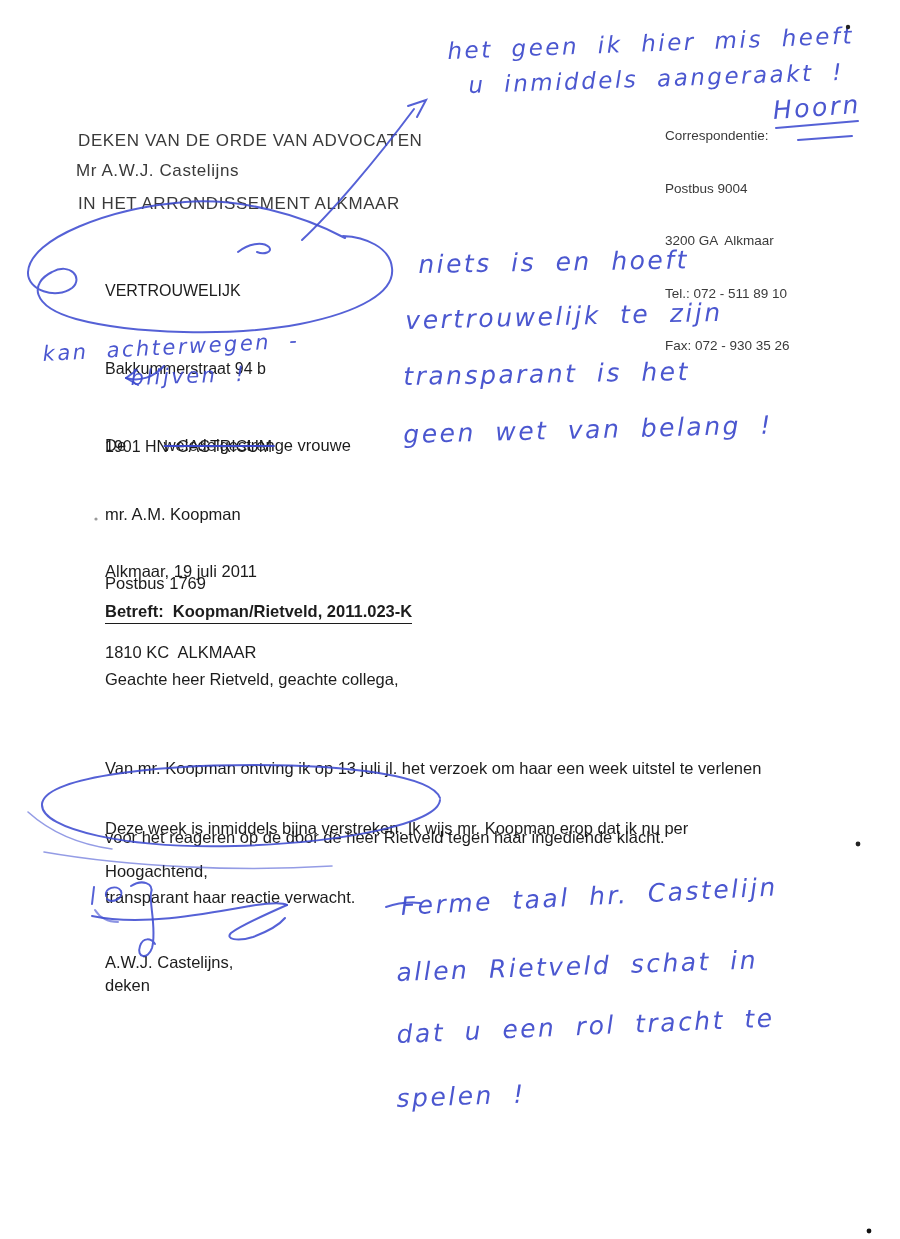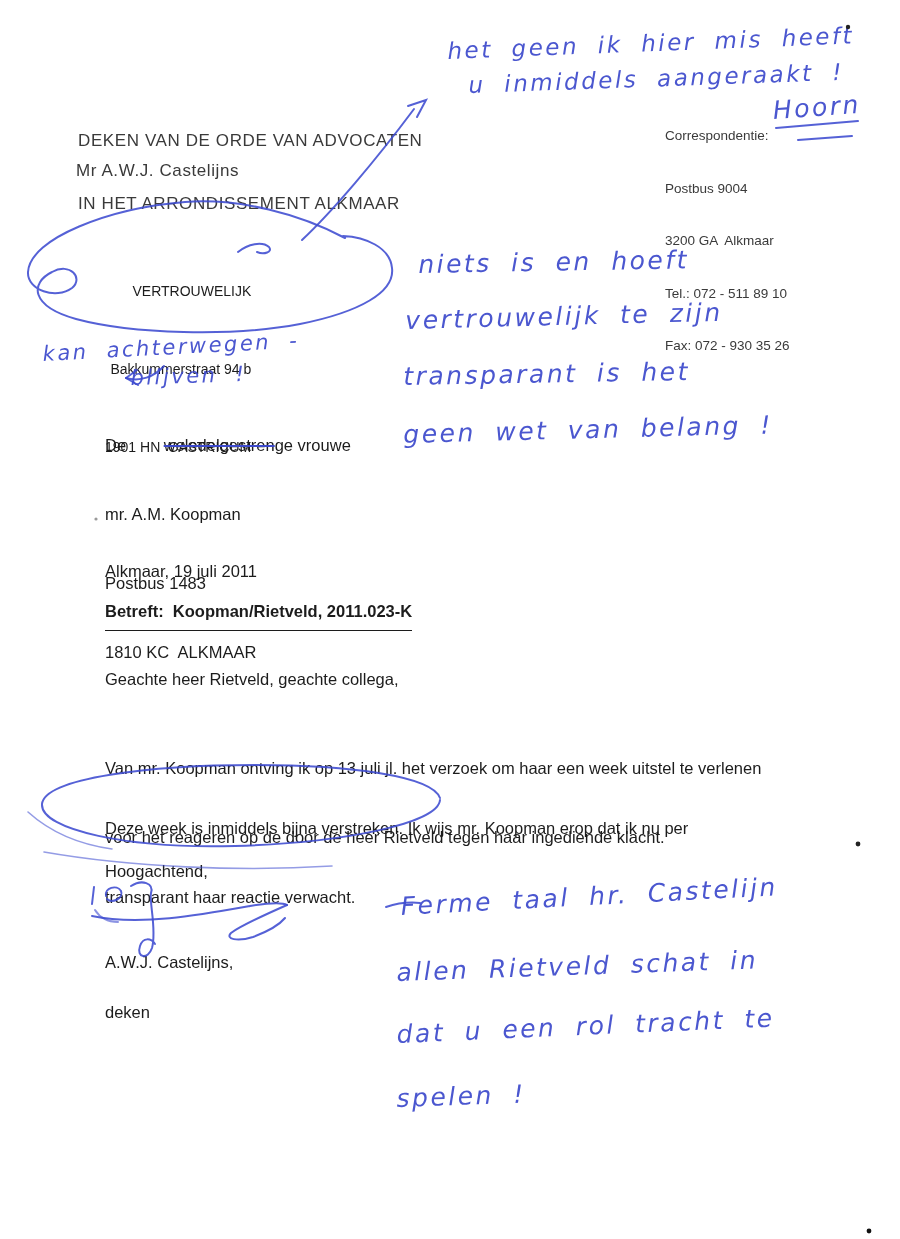--- a/index.html
+++ b/index.html
@@ -4,24 +4,24 @@
 <style>
   html,body{margin:0;padding:0;background:#e8e8e8;}
   #page{
     position:relative;width:900px;height:1239px;background:#ffffff;
     margin:0 auto;overflow:hidden;
     font-family:"Liberation Sans",sans-serif;
   }
   .typed{position:absolute;color:#1c1c1c;white-space:pre;}
   .lh{font-size:17px;letter-spacing:.6px;color:#3a3a3a;line-height:21px;}
   .contact{font-size:13.5px;color:#3a3a3a;line-height:17.5px;}
-  .addr1{font-size:14px;line-height:26px;text-align:right;}
+  .addr1{font-size:16px;line-height:26px;}
   .addr2{font-size:16.5px;line-height:23px;}
   .body-txt{font-size:16.5px;line-height:23px;}
-  .subject{font-size:16.5px;border-bottom:1.6px solid #1c1c1c;padding-bottom:9px;font-weight:bold;}
+  .subject{font-size:16.5px;border-bottom:1.6px solid #1c1c1c;padding-bottom:2px;font-weight:bold;}
   .struck{text-decoration:line-through;text-decoration-color:#3c49cc;text-decoration-thickness:2.4px;padding-left:33px;}
   .hand{
     position:absolute;color:#3c49cc;opacity:.92;white-space:pre;
     font-family:"DejaVu Sans",sans-serif;font-style:italic;
     letter-spacing:2.5px;word-spacing:9px;transform-origin:left top;
   }
   .hand-lg{font-size:25px;}
   .hand-md{font-size:23px;}
   .hand-sm{font-size:21px;}
   #ink{position:absolute;left:0;top:0;pointer-events:none;}
@@ -61,38 +61,38 @@
   <div class="hand hand-sm" style="left:130px;top:366px;transform:rotate(-2deg);">blijven !</div>
 
   <div class="hand hand-lg" style="left:418px;top:250px;transform:rotate(-1deg);">niets is en hoeft</div>
   <div class="hand hand-lg" style="left:405px;top:306px;transform:rotate(-1.5deg);">vertrouwelijk te zijn</div>
   <div class="hand hand-lg" style="left:403px;top:362px;transform:rotate(-1deg);">transparant is het</div>
   <div class="hand hand-lg" style="left:403px;top:420px;transform:rotate(-1.5deg);">geen wet van belang !</div>
 
   <div class="typed addr2" style="left:105px;top:388px;">
     <div><span>De </span><span class="struck">weledelgestren</span><span>ge vrouwe</span></div>
     <div>mr. A.M. Koopman</div>
-    <div>Postbus 1483</div>
+    <div>Postbus 1769</div>
     <div>1810 KC  ALKMAAR</div>
   </div>
 
   <div class="typed body-txt" style="left:105px;top:560px;text-align:right;">Alkmaar, 19 juli 2011</div>
   <div class="typed subject" style="left:105px;top:602px;">Betreft:  Koopman/Rietveld, 2011.023-K</div>
   <div class="typed body-txt" style="left:105px;top:668px;">Geachte heer Rietveld, geachte collega,</div>
   <div class="typed body-txt" style="left:105px;top:711px;">
     <div>Van mr. Koopman ontving ik op 13 juli jl. het verzoek om haar een week uitstel te verlenen</div>
     <div>voor het reageren op de door de heer Rietveld tegen haar ingediende klacht.</div>
   </div>
   <div class="typed body-txt" style="left:105px;top:771px;">
     <div>Deze week is inmiddels bijna verstreken. Ik wijs mr. Koopman erop dat ik nu per</div>
     <div>transparant haar reactie verwacht.</div>
   </div>
   <div class="typed body-txt" style="left:105px;top:860px;text-align:center;">Hoogachtend,</div>
   <div class="typed body-txt" style="left:105px;top:951px;">A.W.J. Castelijns,</div>
-  <div class="typed body-txt" style="left:105px;top:974px;margin-top:27px;">deken</div>
+  <div class="typed body-txt" style="left:105px;top:974px;">deken</div>
 
   <div class="hand hand-lg" style="left:400px;top:892px;transform:rotate(-3deg);">Ferme taal hr. Castelijn</div>
   <div class="hand hand-lg" style="left:396px;top:958px;transform:rotate(-2deg);">allen Rietveld schat in</div>
   <div class="hand hand-lg" style="left:396px;top:1020px;transform:rotate(-2.5deg);">dat u een rol tracht te</div>
   <div class="hand hand-lg" style="left:396px;top:1084px;transform:rotate(-2deg);">spelen !</div>
 
   <svg id="ink" width="900" height="1239" viewBox="0 0 900 1239">
 
     <g>
       <path d="M 302,240 C 332,212 376,160 414,109"></path>

